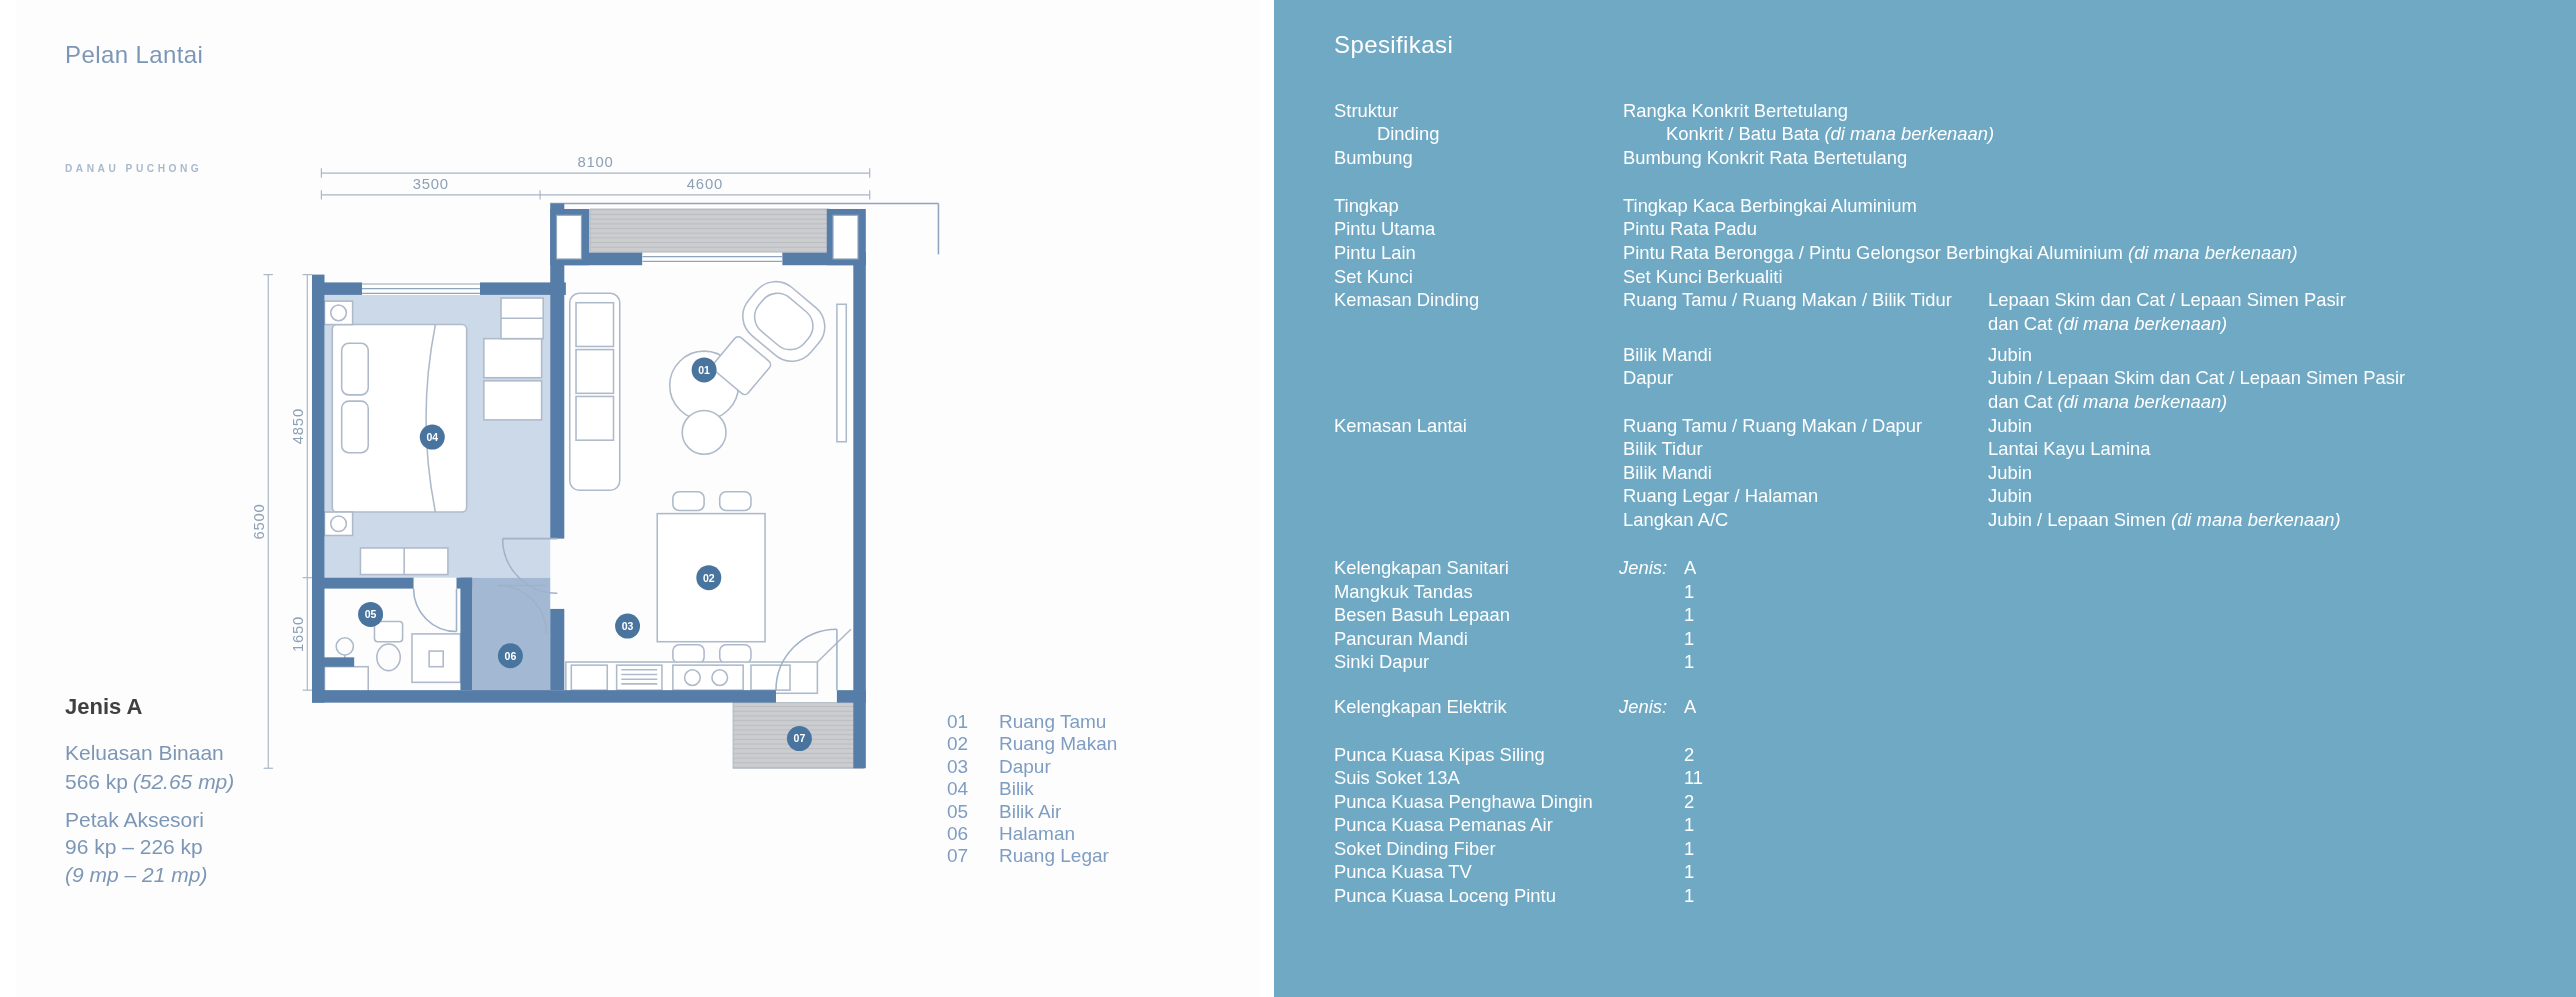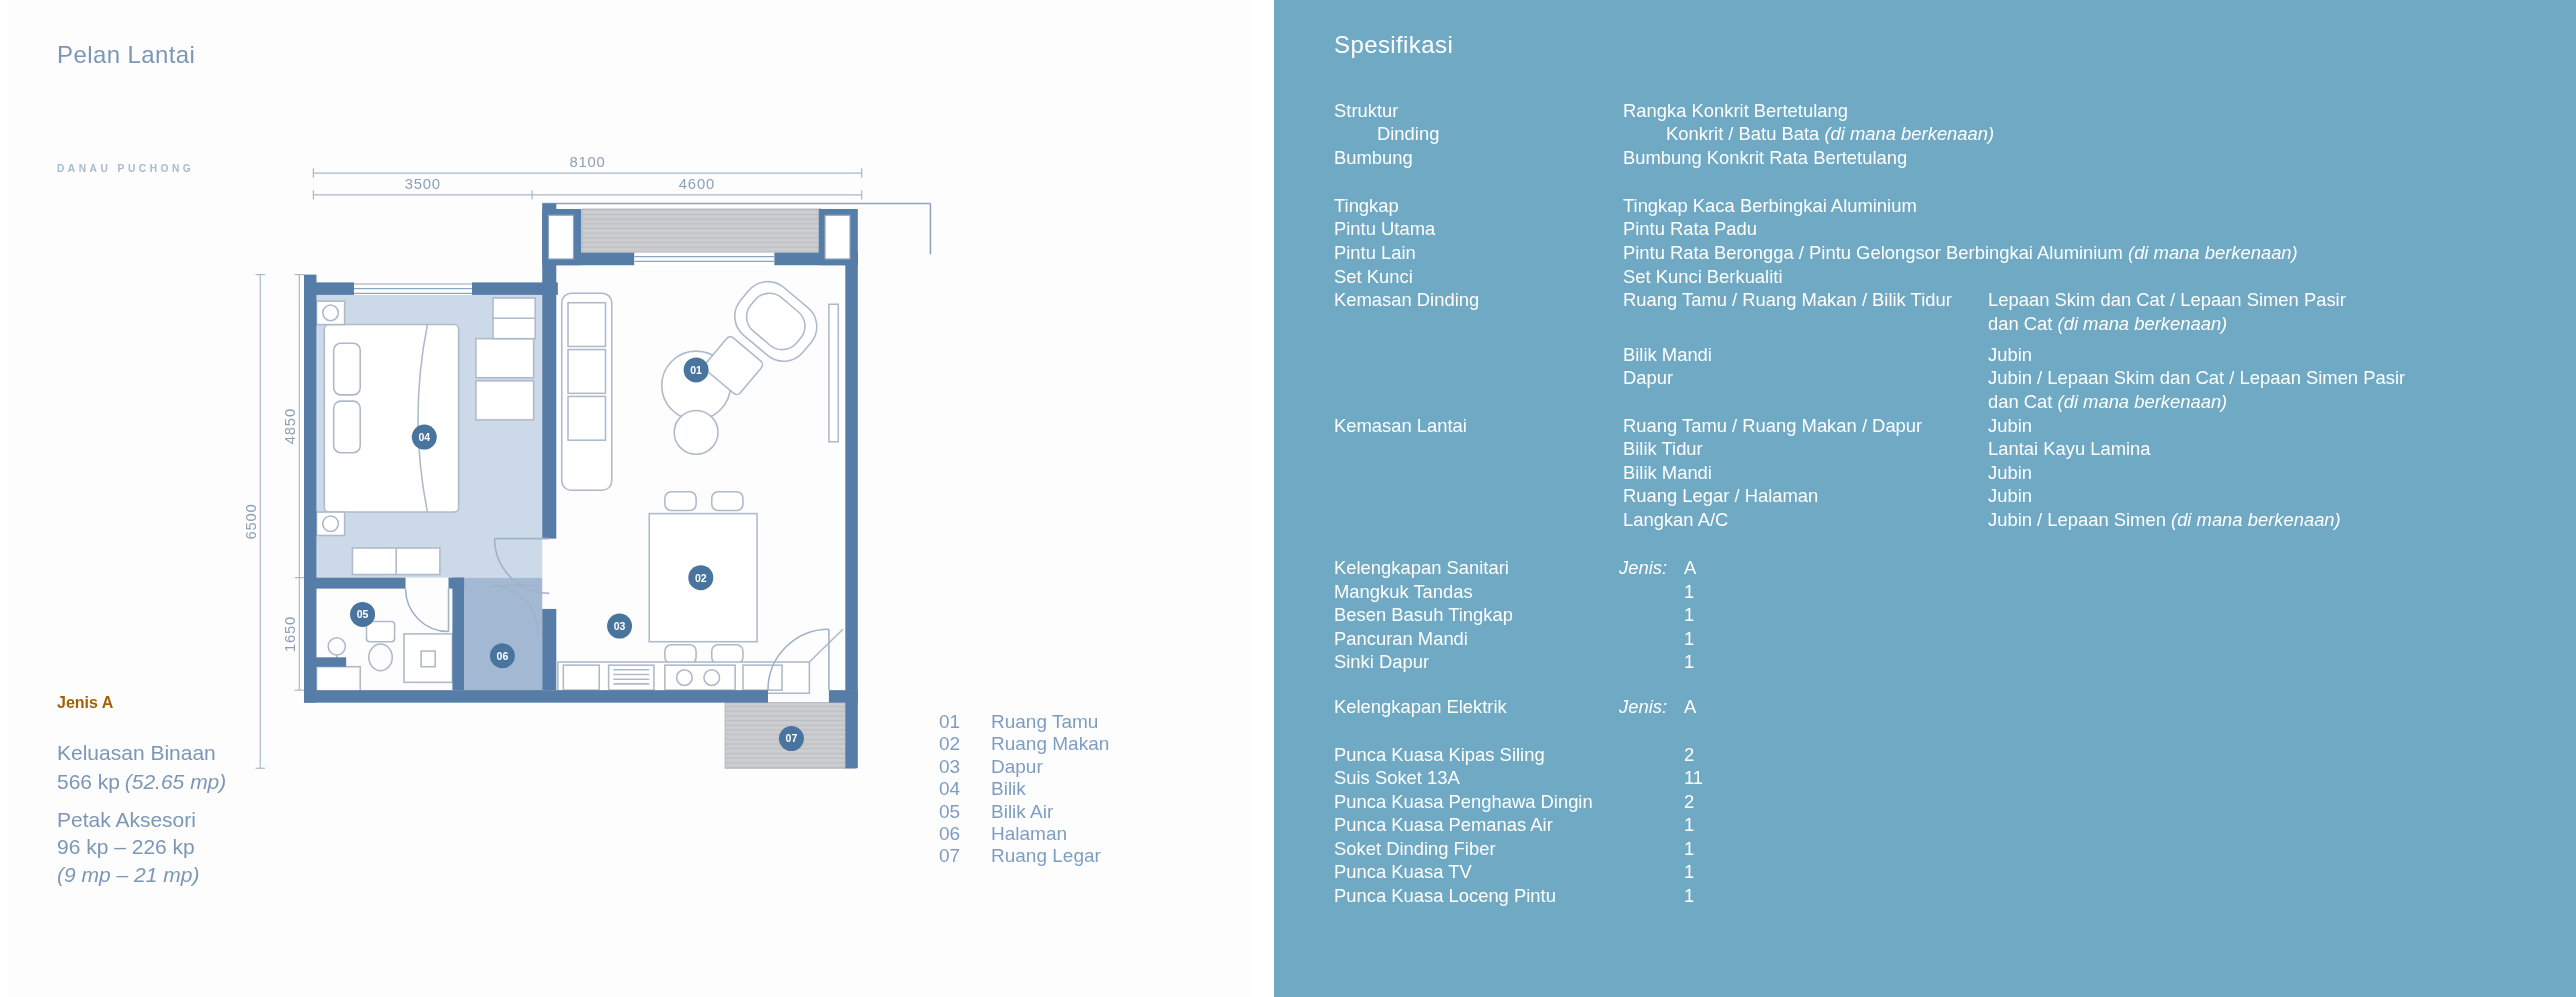--- a/index.html
+++ b/index.html
@@ -1,28 +1,28 @@
 <!DOCTYPE html>
 <html style="font-size:12.5px"><head>
 <meta charset="utf-8">
 <style>
   html,body{margin:0;padding:0;}
   body{
     width:2576px;height:997px;position:relative;overflow:hidden;
     background:#ffffff;font-family:"Liberation Sans",sans-serif;
   }
-  .left-panel{position:absolute;top:0;left:8px;width:1244px;height:997px;background:#fdfdfe;}
+  .left-panel{position:absolute;top:0;left:16px;width:1244px;height:997px;background:#fdfdfe;}
   .right-panel{position:absolute;top:0;left:1274px;width:1388px;height:997px;background:#6FA9C4;}
 
   .page-title{position:absolute;left:49px;top:41px;font-size:24px;color:#7C96B5;letter-spacing:0.4px;}
   .watermark{position:absolute;left:49px;top:163px;font-size:10.2px;font-weight:bold;color:#A9BACB;letter-spacing:3.5px;}
 
   #floorplan{position:absolute;left:219px;top:109px;}
 
-  .type-heading{position:absolute;left:49px;top:694px;font-size:16px;font-weight:bold;color:#a16207;}
+  .type-heading{position:absolute;left:49px;top:694px;font-size:22px;font-weight:bold;color:#404040;}
   .info-line{position:absolute;left:49px;font-size:21px;color:#7C97B6;white-space:nowrap;}
   .info-line i{margin-left:4.7px;}
   .t-builtup-label{top:741px;}
   .t-builtup-value{top:770px;}
   .t-accessory-label{top:808px;}
   .t-accessory-value{top:835px;}
   .t-accessory-note{top:863px;font-style:italic;}
 
   .legend{position:absolute;left:931px;top:711px;}
   .legend-row{display:flex;height:22.4px;font-size:19px;color:#7E9DC2;}
@@ -328,21 +328,21 @@
       <div class="spec-row" style="top: 557px;">
         <span class="s-label">Kelengkapan Sanitari</span>
         <span class="s-jenis">Jenis:</span>
         <span class="s-jval">A</span>
       </div>
       <div class="spec-row" style="top: 581px;">
         <span class="s-label">Mangkuk Tandas</span>
         <span class="s-jval">1</span>
       </div>
       <div class="spec-row" style="top: 604px;">
-        <span class="s-label">Besen Basuh Tingkap</span>
+        <span class="s-label">Besen Basuh Lepaan</span>
         <span class="s-jval">1</span>
       </div>
       <div class="spec-row" style="top: 628px;">
         <span class="s-label">Pancuran Mandi</span>
         <span class="s-jval">1</span>
       </div>
       <div class="spec-row" style="top: 651px;">
         <span class="s-label">Sinki Dapur</span>
         <span class="s-jval">1</span>
       </div>

